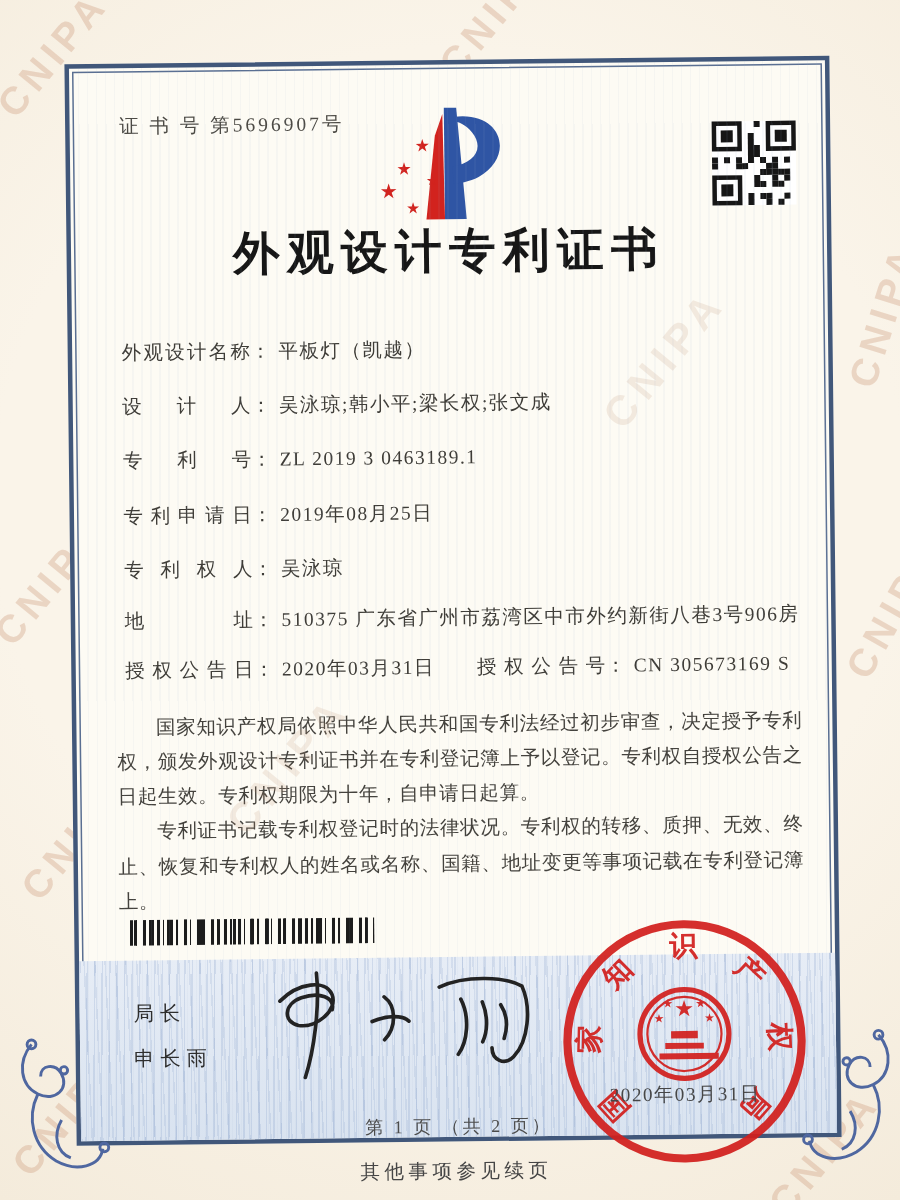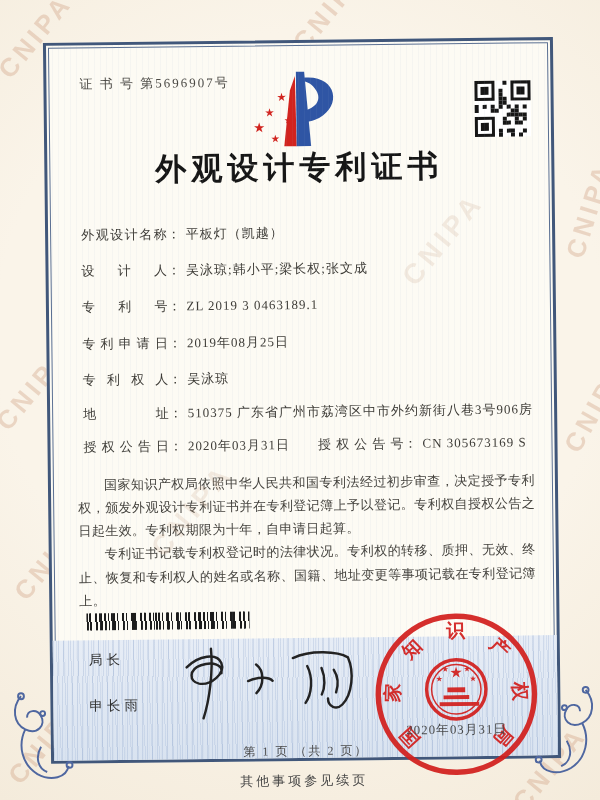--- a/index.html
+++ b/index.html
@@ -50,21 +50,21 @@
       repeating-linear-gradient(90deg,#1c1c1c 0 2px,transparent 2px 4px,#1c1c1c 4px 5px,transparent 5px 9px),
       repeating-linear-gradient(90deg,transparent 0 3px,#1c1c1c 3px 5px,transparent 5px 11px);}
 
   .band{position:absolute;left:0;right:0;bottom:0;height:120px;
     background-image:
       repeating-linear-gradient(91deg, rgba(110,140,190,.20) 0 1px, transparent 1px 5px),
       repeating-linear-gradient(88deg, rgba(110,140,190,.16) 0 1px, transparent 1px 7px),
       linear-gradient(180deg,#e7edf6,#d9e3f0);}
 
   .officer{position:absolute;left:36px;font-size:13.5px;letter-spacing:4px;color:#2e2e2e;z-index:3;}
-  .officer.t1{top:606px}.officer.t2{top:652px}
+  .officer.t1{top:622px}.officer.t2{top:652px}
   .sig{position:absolute;left:105px;top:592px;width:235px;height:98px;z-index:3;}
 
   .pagenum{position:absolute;left:0;top:700px;width:100%;text-align:center;
            font-size:12px;letter-spacing:2px;color:#4c4c4c;z-index:3;}
 
   .seal{position:absolute;left:369px;top:612px;width:168px;height:168px;z-index:6;opacity:.93;}
   .seal text{font-family:"Liberation Serif",serif;}
 
   .orn{position:absolute;width:78px;height:100px;z-index:5;}
   .orn.l{left:4px;top:684px;}

